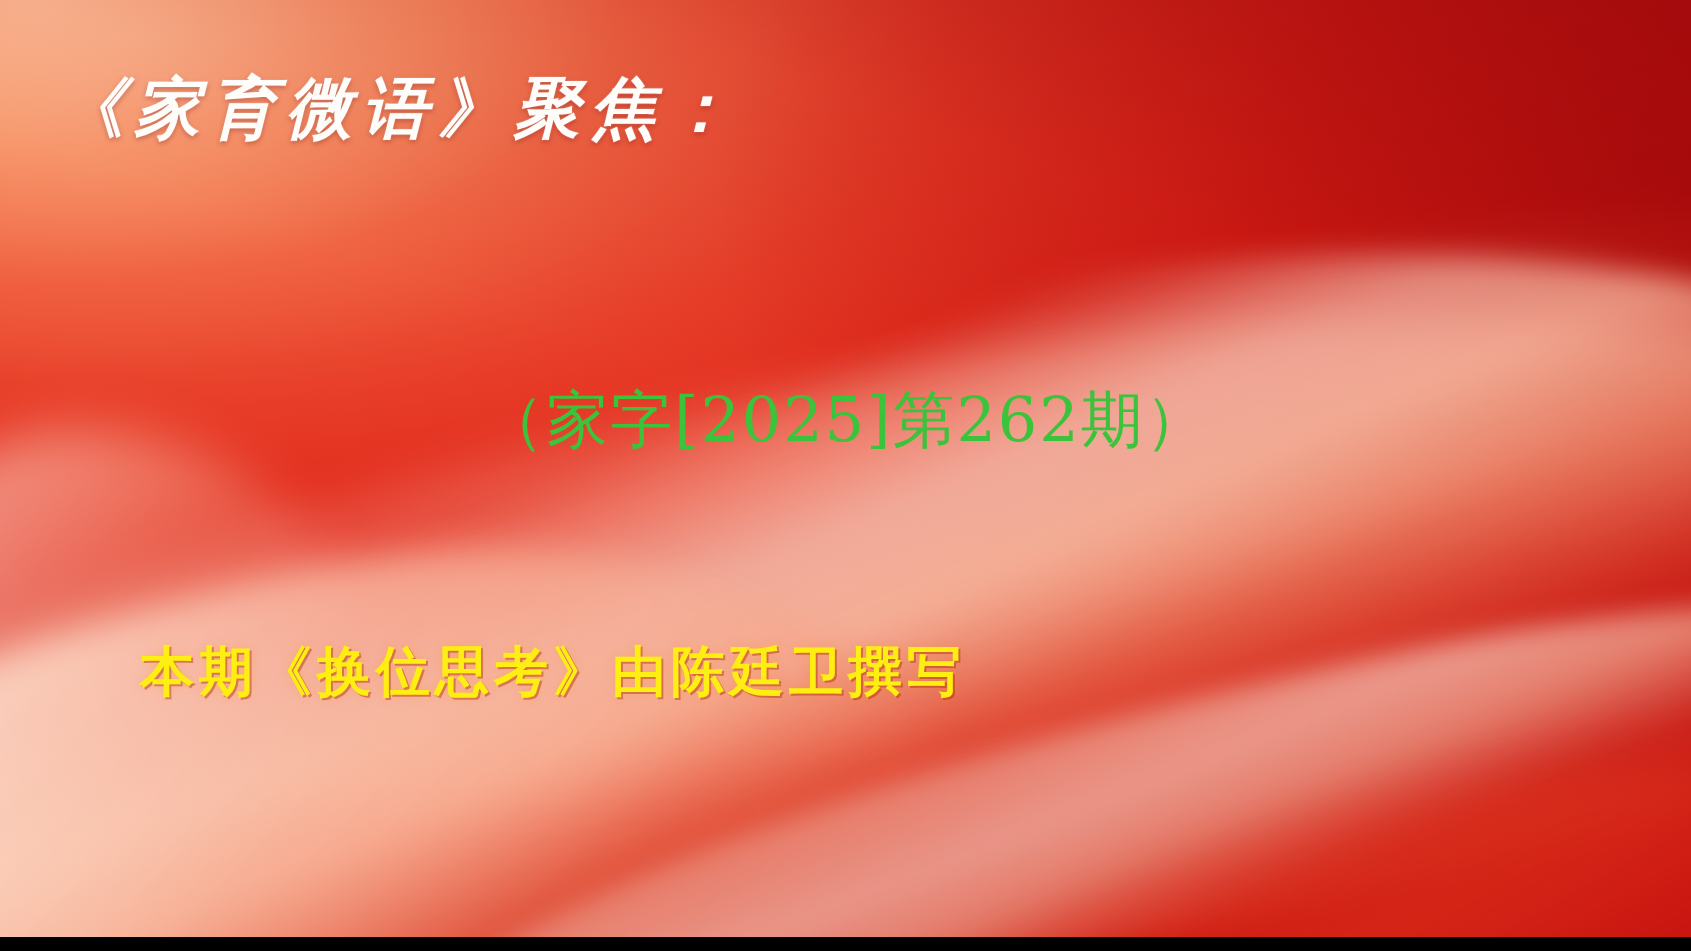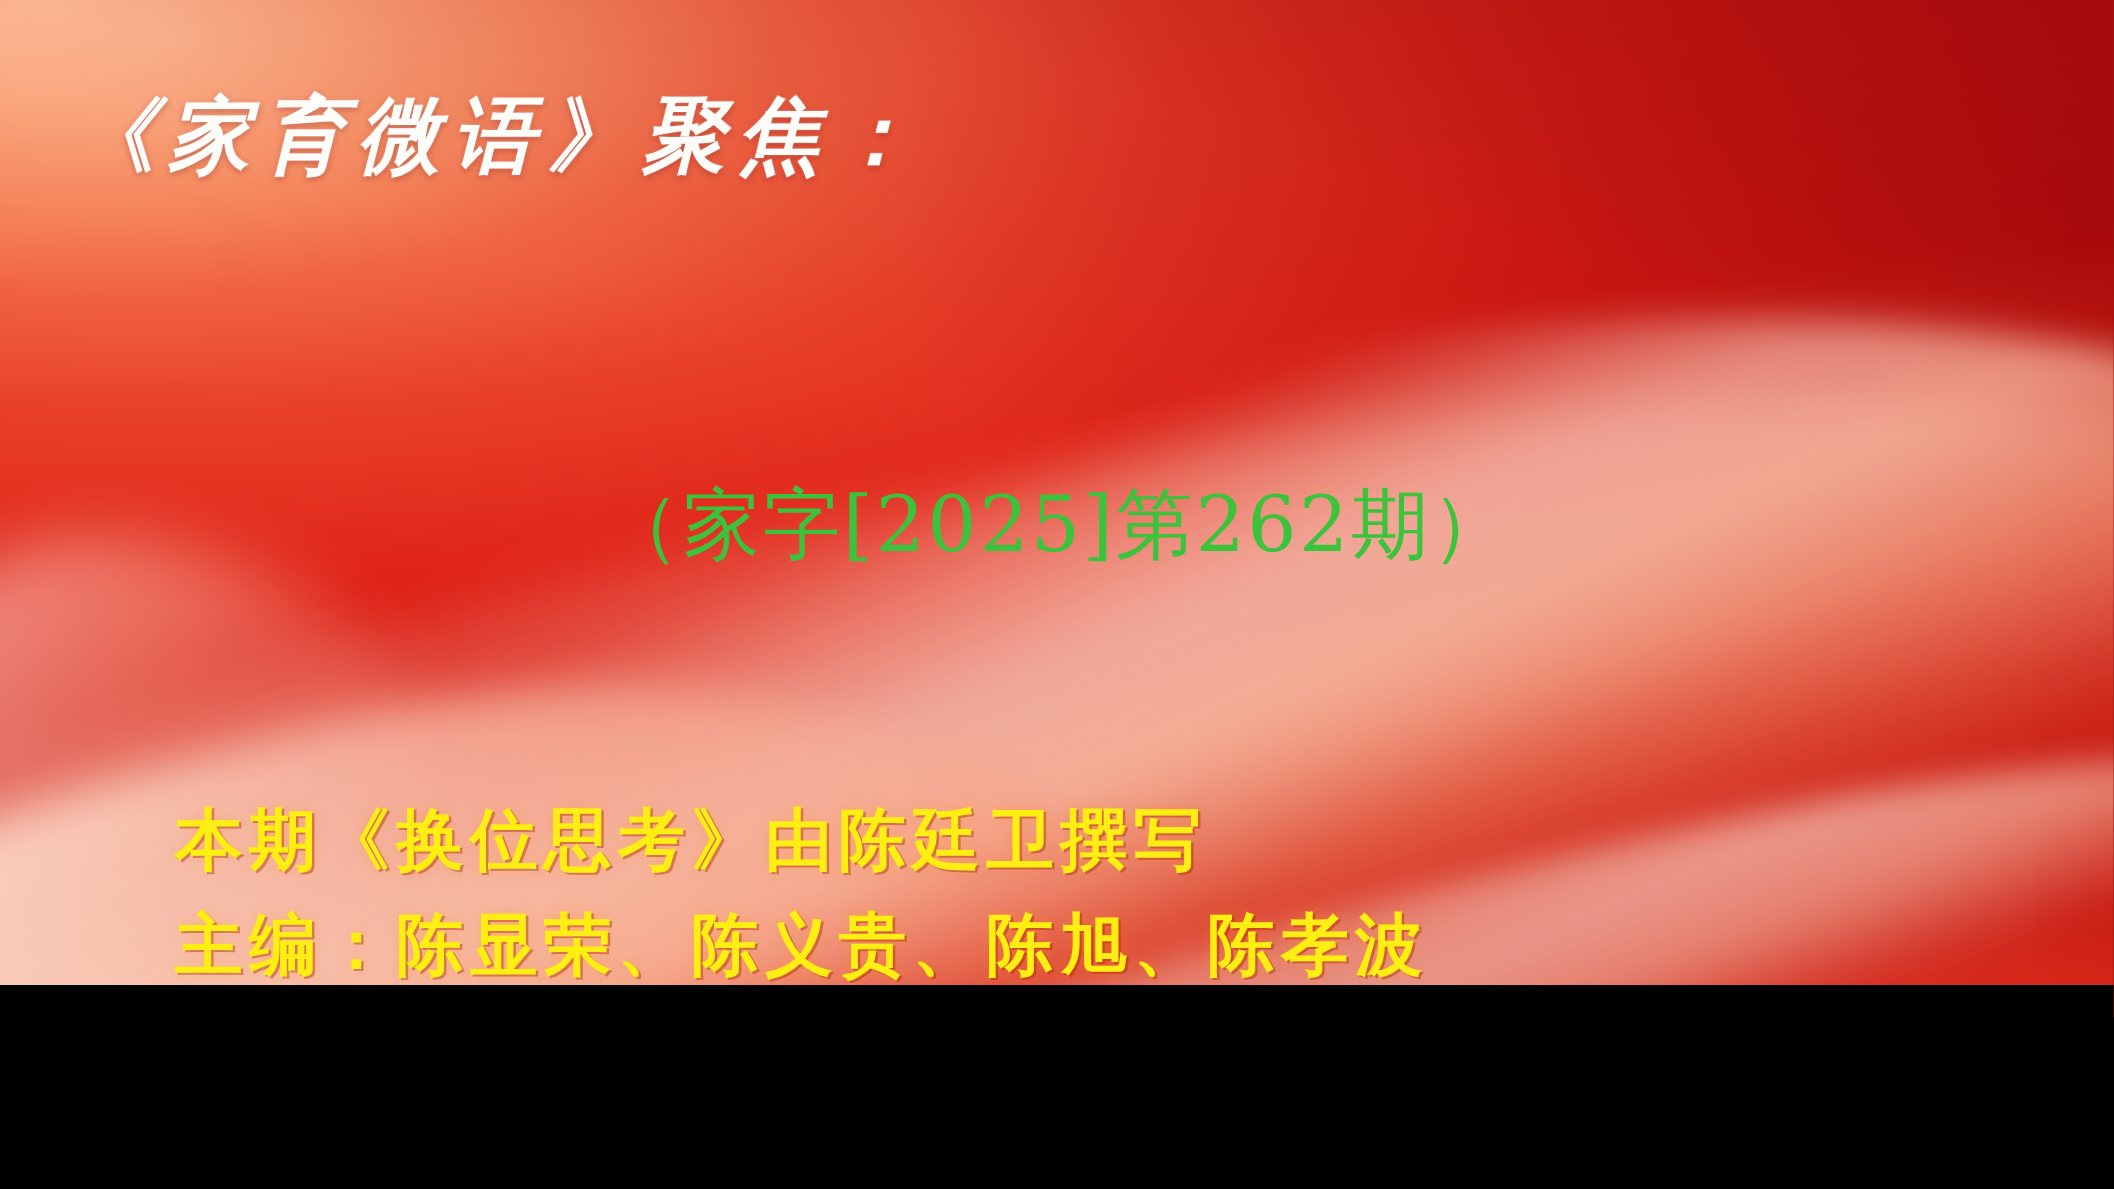--- a/index.html
+++ b/index.html
@@ -4,21 +4,21 @@
 <title>家育微语</title>
 <style>
   html, body {
     margin: 0;
     padding: 0;
     background: #000;
   }
   #stage {
     position: relative;
     width: 1691px;
-    height: 788px;
+    height: 937px;
     overflow: hidden;
     font-family: "DejaVu Sans", "Liberation Sans", sans-serif;
     background: #e8291b;
   }
 
   
   .bg-layer {
     position: absolute;
     inset: 0;
     pointer-events: none;
@@ -234,17 +234,16 @@
   <div id="content">
 
     <div class="title-block">
       <div class="title-line" id="title-line-1">《家育微语》聚焦：</div>
     </div>
 
     <div id="issue-line">（家字[2025]第262期）</div>
 
     <div class="credits-block">
       <div class="credit-line" id="credit-line-1">本期《换位思考》由陈廷卫撰写</div>
-      <div class="credit-line" id="credit-line-2">主编：陈显荣、陈义贵、陈旭、陈孝波</div>
     </div>
 
   </div>
 </div>
 
 </body></html>

